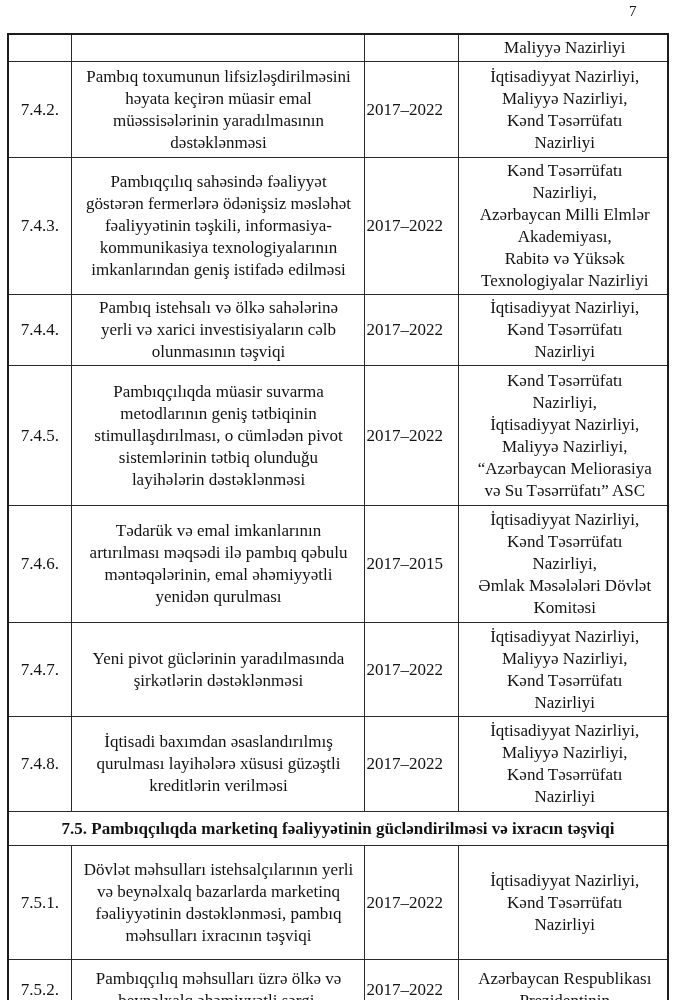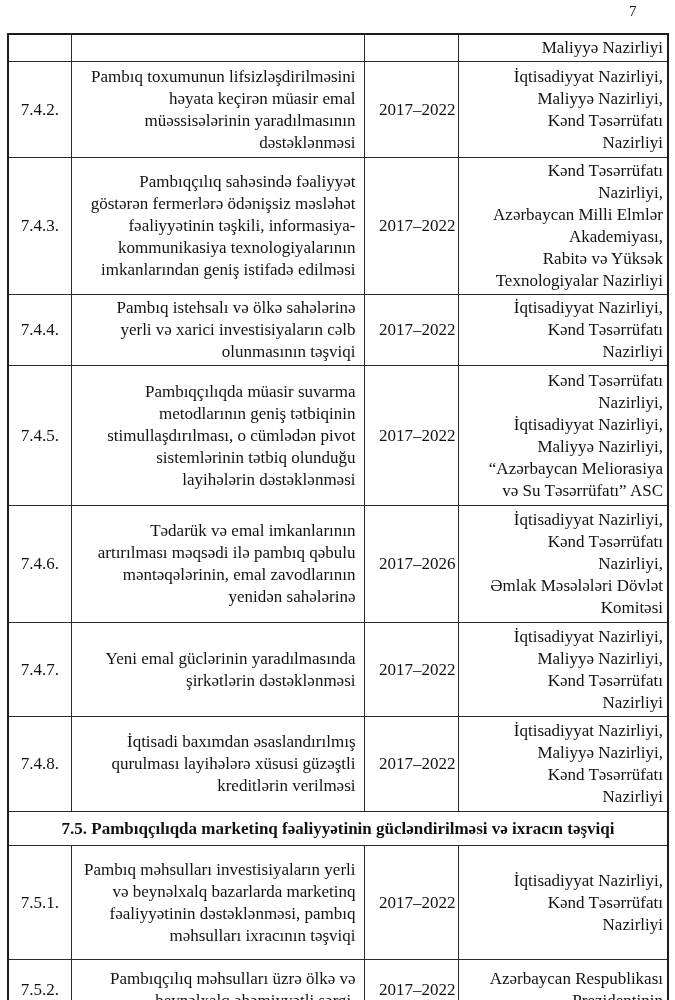--- a/index.html
+++ b/index.html
@@ -36,29 +36,29 @@
     vertical-align: middle;
     font-size: 17px;
     line-height: 22px;
     overflow: hidden;
   }
   td.c-no {
     text-align: center;
     padding: 0 0;
   }
   td.c-measure {
-    text-align: right;
+    text-align: center;
     padding: 2px 8px 2px 10px;
   }
   td.c-period {
-    text-align: right;
+    text-align: left;
     padding: 0 2px;
   }
   td.c-agencies {
-    text-align: right;
+    text-align: center;
     padding: 2px 4px 2px 8px;
     white-space: pre-line;
   }
   td.c-section {
     text-align: center;
     font-weight: bold;
     font-size: 17.5px;
     padding: 2px 4px;
   }
   
@@ -127,52 +127,52 @@
       <td class="c-period">2017–2022</td>
       <td class="c-agencies">Kənd Təsərrüfatı
 Nazirliyi,
 İqtisadiyyat Nazirliyi,
 Maliyyə Nazirliyi,
 “Azərbaycan Meliorasiya
 və Su Təsərrüfatı” ASC</td>
     </tr>
     <tr class="rh5">
       <td class="c-no">7.4.6.</td>
-      <td class="c-measure">Tədarük və emal imkanlarının artırılması məqsədi ilə pambıq qəbulu məntəqələrinin, emal zavodlarının yenidən sahələrinə</td>
-      <td class="c-period">2017–2026</td>
+      <td class="c-measure">Tədarük və emal imkanlarının artırılması məqsədi ilə pambıq qəbulu məntəqələrinin, emal əhəmiyyətli yenidən qurulması</td>
+      <td class="c-period">2017–2015</td>
       <td class="c-agencies">İqtisadiyyat Nazirliyi,
 Kənd Təsərrüfatı
 Nazirliyi,
 Əmlak Məsələləri Dövlət
 Komitəsi</td>
     </tr>
     <tr class="rh6">
       <td class="c-no">7.4.7.</td>
-      <td class="c-measure">Yeni emal güclərinin yaradılmasında şirkətlərin dəstəklənməsi</td>
+      <td class="c-measure">Yeni pivot güclərinin yaradılmasında şirkətlərin dəstəklənməsi</td>
       <td class="c-period">2017–2022</td>
       <td class="c-agencies">İqtisadiyyat Nazirliyi,
 Maliyyə Nazirliyi,
 Kənd Təsərrüfatı
 Nazirliyi</td>
     </tr>
     <tr class="rh7">
       <td class="c-no">7.4.8.</td>
       <td class="c-measure">İqtisadi baxımdan əsaslandırılmış qurulması layihələrə xüsusi güzəştli kreditlərin verilməsi</td>
       <td class="c-period">2017–2022</td>
       <td class="c-agencies">İqtisadiyyat Nazirliyi,
 Maliyyə Nazirliyi,
 Kənd Təsərrüfatı
 Nazirliyi</td>
     </tr>
     <tr class="rhS">
       <td class="c-section" colspan="4">7.5. Pambıqçılıqda marketinq fəaliyyətinin gücləndirilməsi və ixracın təşviqi</td>
     </tr>
     <tr class="rh8">
       <td class="c-no">7.5.1.</td>
-      <td class="c-measure">Pambıq məhsulları investisiyaların yerli və beynəlxalq bazarlarda marketinq fəaliyyətinin dəstəklənməsi, pambıq məhsulları ixracının təşviqi</td>
+      <td class="c-measure">Dövlət məhsulları istehsalçılarının yerli və beynəlxalq bazarlarda marketinq fəaliyyətinin dəstəklənməsi, pambıq məhsulları ixracının təşviqi</td>
       <td class="c-period">2017–2022</td>
       <td class="c-agencies">İqtisadiyyat Nazirliyi,
 Kənd Təsərrüfatı
 Nazirliyi</td>
     </tr>
     <tr class="rh9">
       <td class="c-no">7.5.2.</td>
       <td class="c-measure">Pambıqçılıq məhsulları üzrə ölkə və beynəlxalq əhəmiyyətli sərgi,</td>
       <td class="c-period">2017–2022</td>
       <td class="c-agencies">Azərbaycan Respublikası

